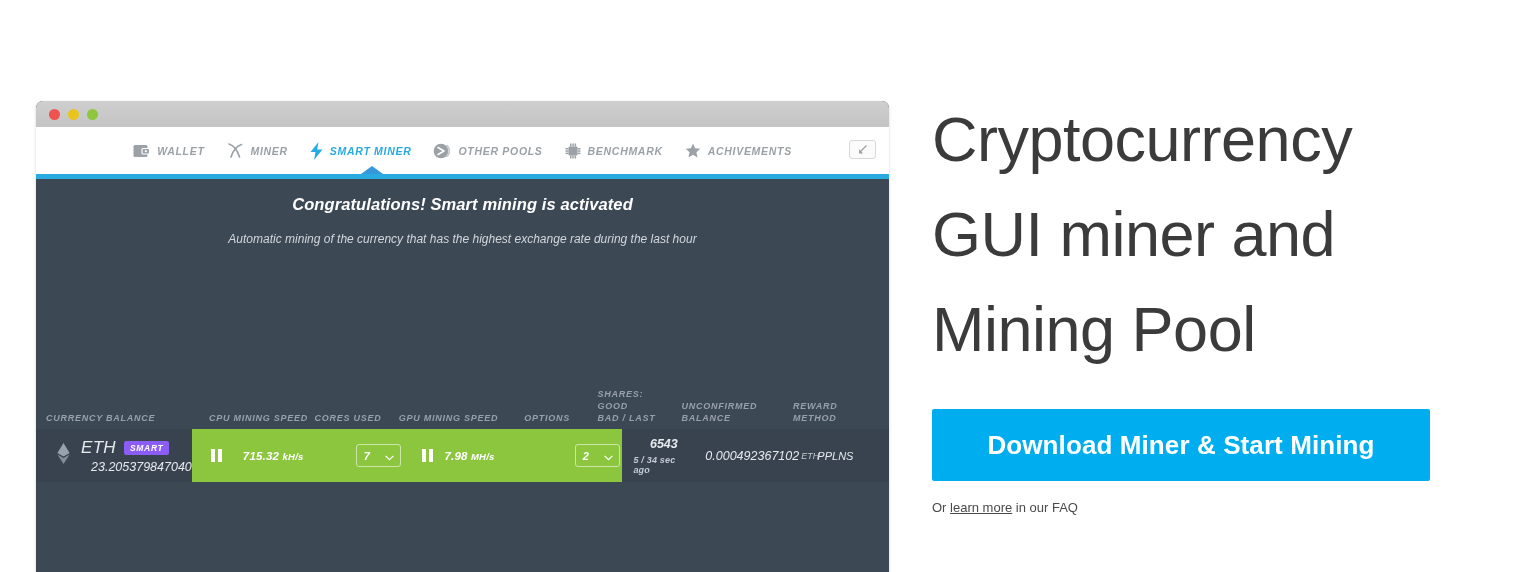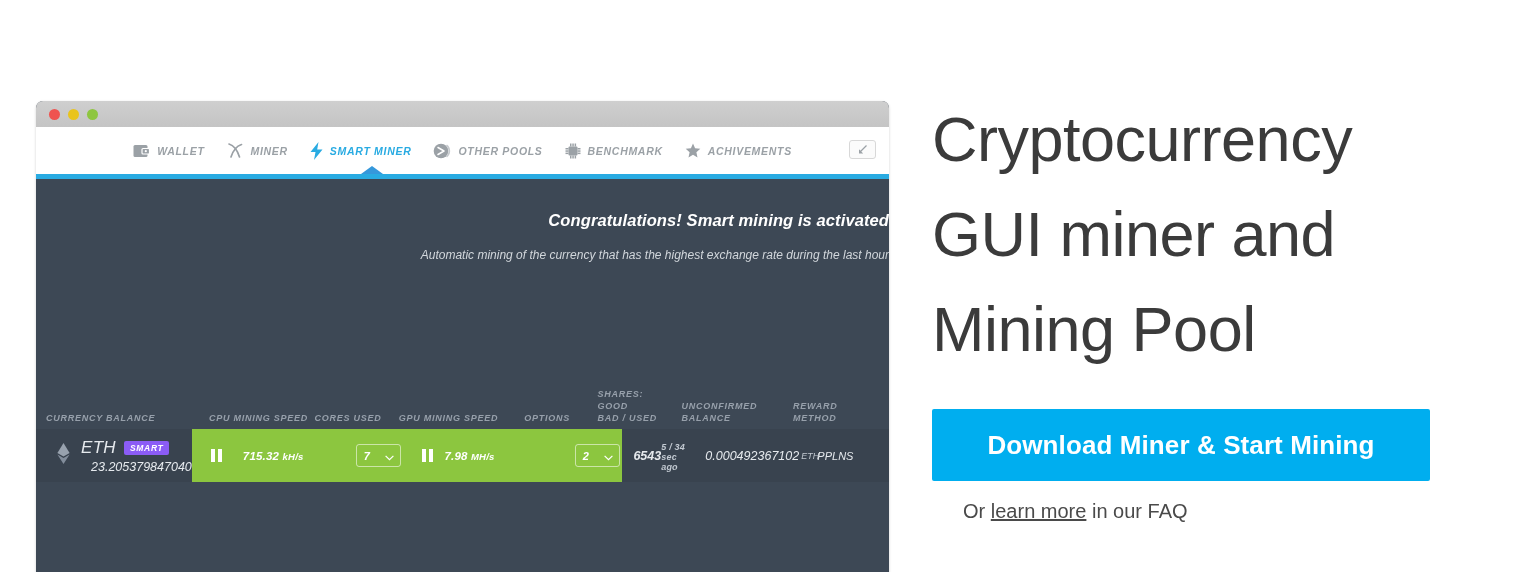--- a/index.html
+++ b/index.html
@@ -113,22 +113,22 @@
 
   
   .appbody {
     background: #3d4855;
     height: 337px;
     position: relative;
     box-sizing: border-box;
   }
 
   .hero {
-    text-align: right;
-    padding-top: 32px;
+    text-align: center;
+    padding-top: 16px;
   }
   .hero h1 {
     margin: 0;
     font-size: 16.5px;
     font-weight: bold;
     color: #ffffff;
     letter-spacing: 0.1px;
   }
   .hero p {
     margin: 18px 0 0 0;
@@ -258,21 +258,21 @@
     padding: 0 6px 0 7px;
     box-sizing: border-box;
     cursor: pointer;
   }
   .sel-val { font-size: 11px; color: #ffffff; font-weight: bold; }
 
   .sel-cell { display:flex; align-items:center; }
   .sel-cell.cores { background:#8cc63f; width:62px; height:53px; justify-content:flex-start; padding-left:4px;}
   .sel-cell.opts  { background:#8cc63f; width:62px; height:53px; justify-content:flex-start; padding-left:4px;}
 
-  .shares { padding-left: 11px; display: flex; flex-direction: row; justify-content: center; }
+  .shares { padding-left: 11px; display: flex; flex-direction: column; justify-content: center; }
   .shares-good {
     font-size: 12.5px;
     color: #e6eaee;
     font-weight: bold;
     line-height: 16px;
   }
   .shares-sub {
     font-size: 9px;
     color: #c3cad2;
     font-weight: bold;
@@ -319,23 +319,22 @@
     border-radius: 2px;
     color: #ffffff;
     font-size: 26px;
     font-weight: bold;
     font-family: "Liberation Sans", sans-serif;
     letter-spacing: 0.1px;
     cursor: pointer;
   }
   .faq {
     margin-top: 19px;
-    font-size: 20px;
+    font-size: 13px;
     color: #4a4a4a;
-    margin-left: 31px;
   }
   .faq a {
     color: #4a4a4a;
     text-decoration: underline;
   }
 </style>
 </head>
 <body>
 
 <div id="app-window">
@@ -444,21 +443,21 @@
     </div>
 
     <div class="tbl-head">
       <div class="th c-cur">CURRENCY BALANCE</div>
       <div class="th c-cpu">CPU MINING SPEED</div>
       <div class="th c-core">CORES USED</div>
       <div class="th c-gpu">GPU MINING SPEED</div>
       <div class="th c-opt">OPTIONS</div>
       <div class="th c-shr">
         <div>SHARES: GOOD</div>
-        <div>BAD / USED</div>
+        <div>BAD / LAST</div>
       </div>
       <div class="th c-unc">
         <div>UNCONFIRMED</div>
         <div>BALANCE</div>
       </div>
       <div class="th c-rwd">
         <div>REWARD</div>
         <div>METHOD</div>
       </div>
     </div>

